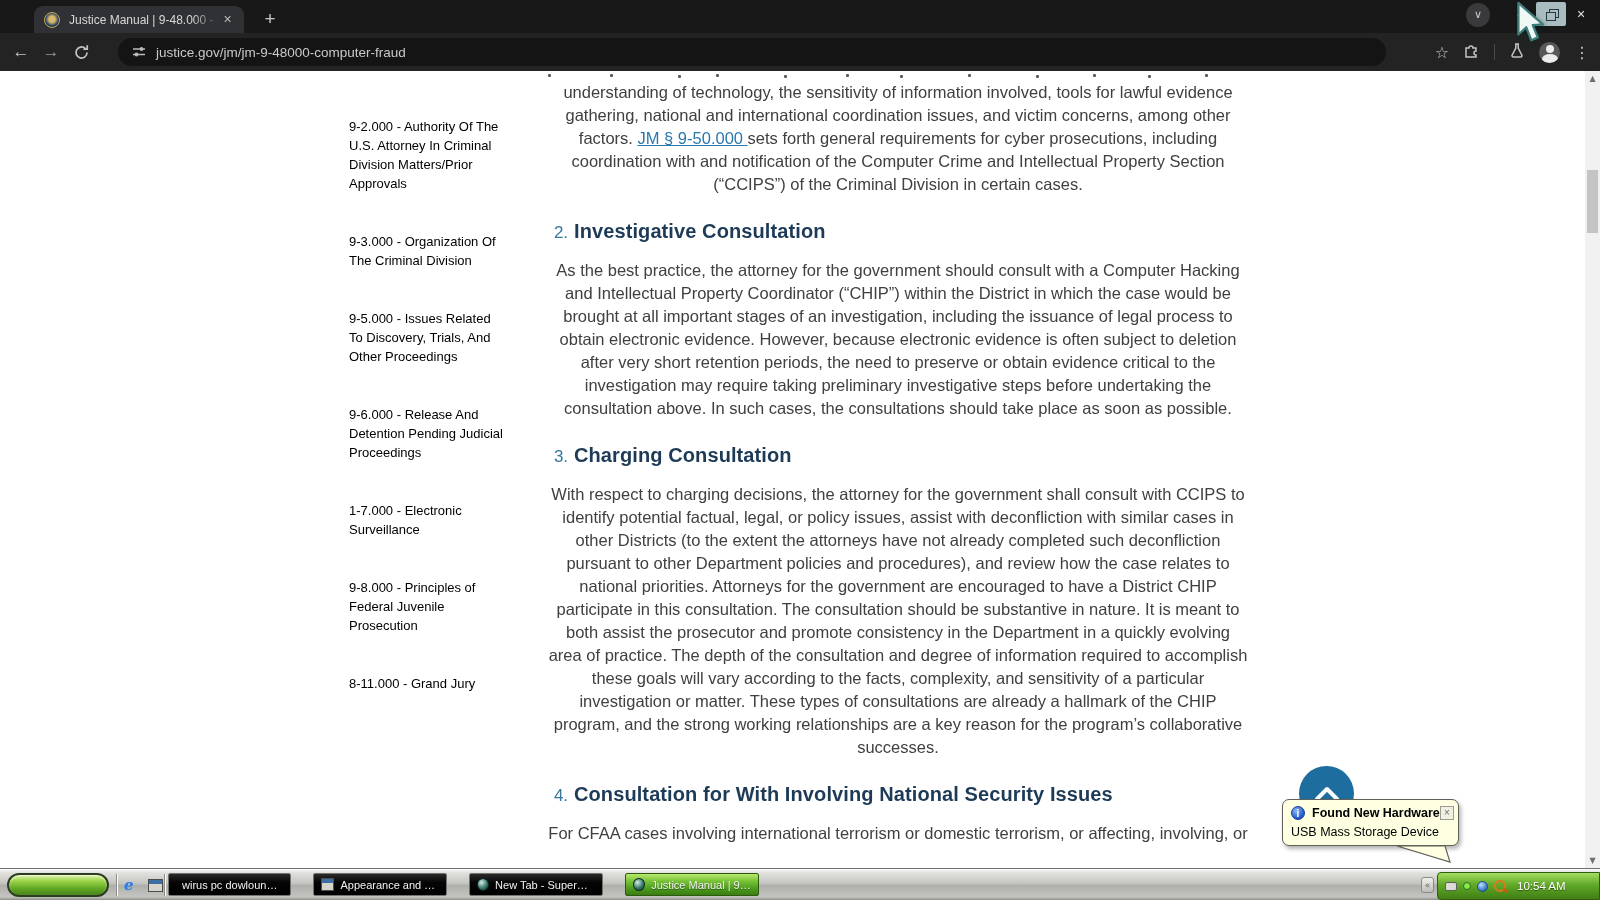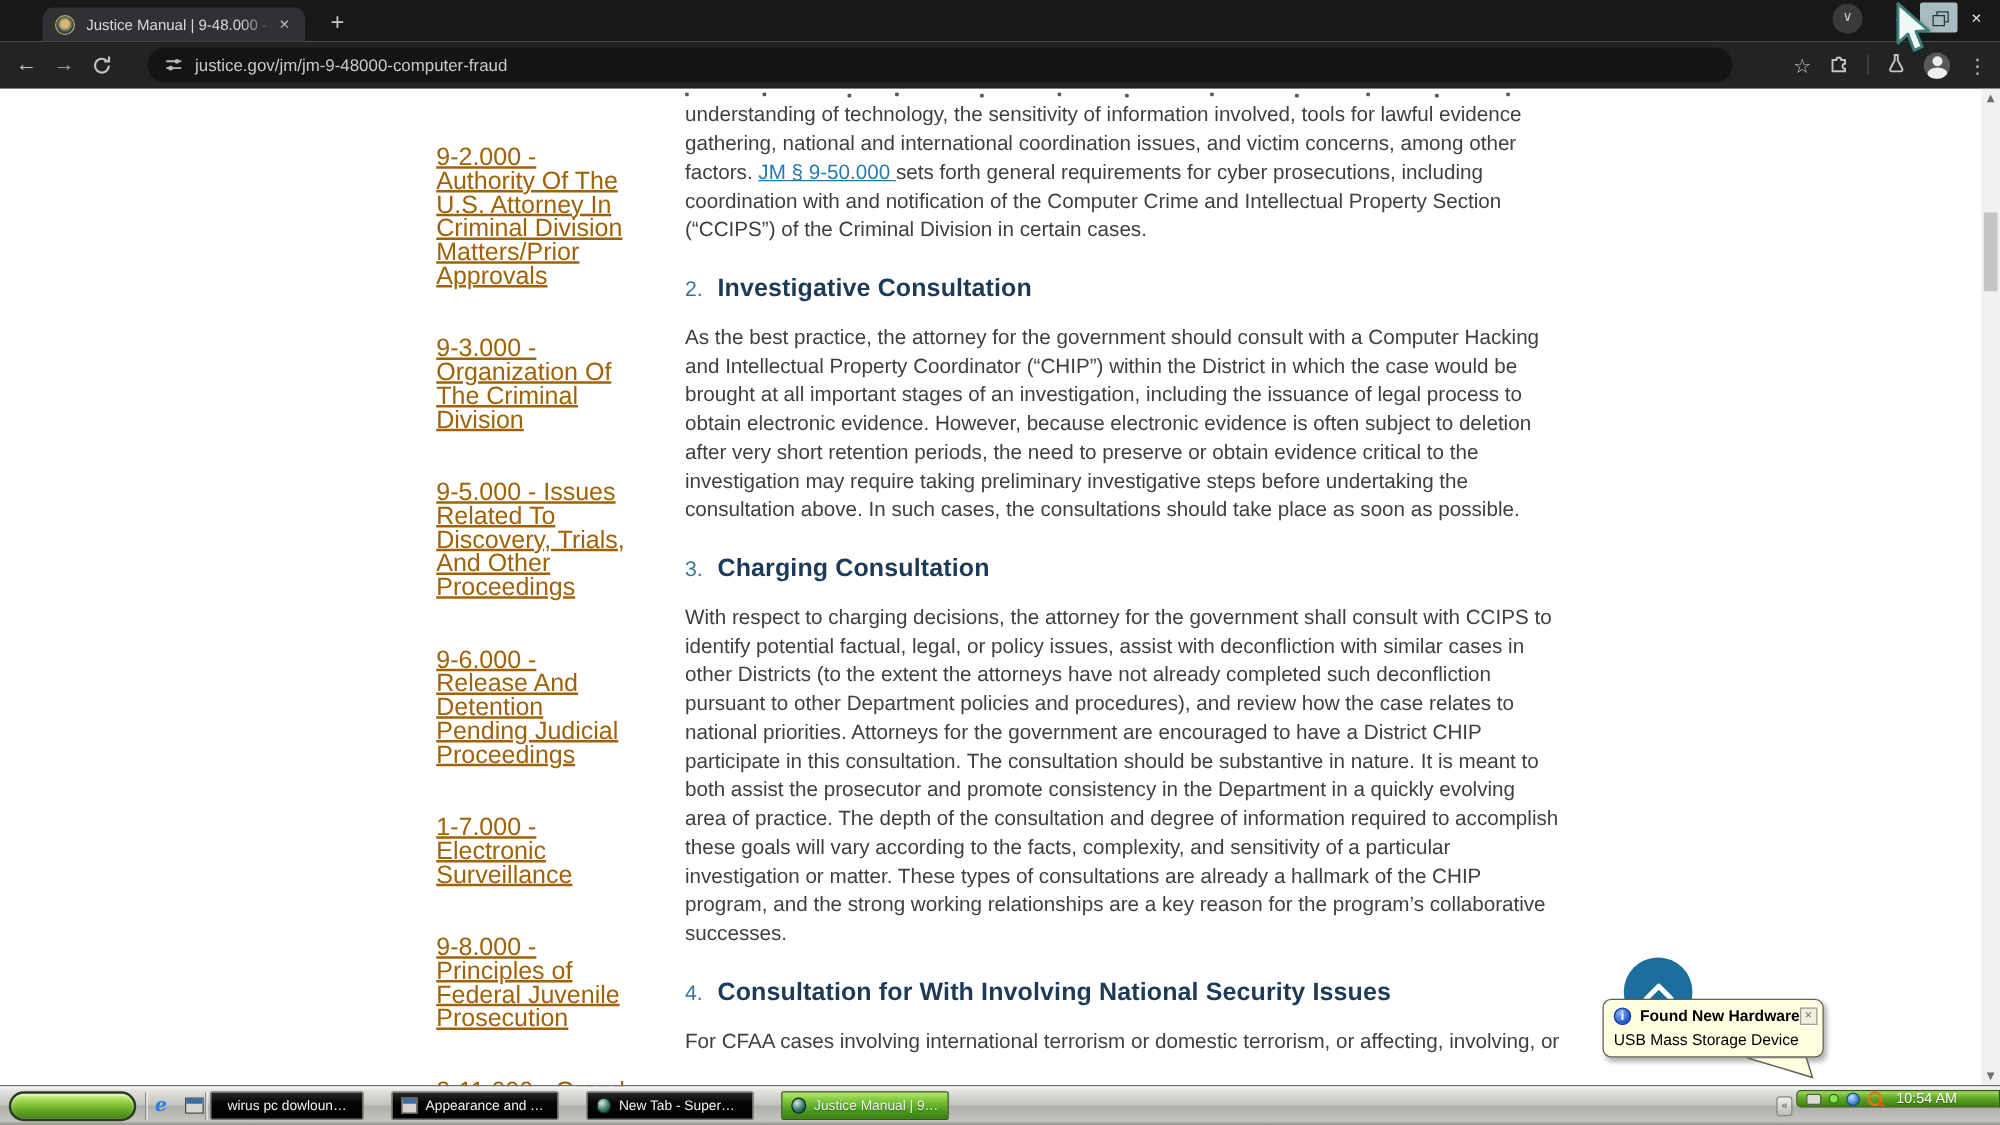--- a/index.html
+++ b/index.html
@@ -42,23 +42,23 @@
   .tb-ic { color:#c4c4c4; font-size:16px; font-family:"DejaVu Sans", sans-serif; }
   .tb-divider { width:1px; height:16px; background:#4a4a4a; }
   .avatar-ic { width:21px; height:21px; border-radius:50%; background:#585858; position:relative; overflow:hidden; }
   .avatar-ic::before { content:""; position:absolute; left:6.5px; top:3.5px; width:8px; height:8px; border-radius:50%; background:#ededed; }
   .avatar-ic::after { content:""; position:absolute; left:2.5px; top:12.5px; width:16px; height:10px; border-radius:50%; background:#ededed; }
 
   
   .viewport { position:absolute; left:0; top:71px; width:1600px; height:829px; background:#fff; overflow:hidden; }
 
   .sidebar { position:absolute; left:349px; top:46px; width:158px; display:flex; flex-direction:column; gap:39px; }
-  .side-item { font-size:20px; line-height:19px; color:#a16207; cursor:pointer;text-decoration:underline; }
-
-  .main { position:absolute; left:548px; top:0; width:700px; color:#404040; }
+  .side-item { font-size:13px; line-height:19px; color:#000000; cursor:pointer; }
+
+  .main { position:absolute; left:548px; top:0; width:700px; color:#404040;text-align:center; }
   .clip-strip { position:relative; height:9px; overflow:hidden; margin-top:1px; }
   .clip-strip i { position:absolute; top:2px; left:0; width:3px; height:3px; background:#5c5c5c; border-radius:1px;
     box-shadow: 62px 0 #5c5c5c, 130px 1px #5c5c5c, 168px 0 #5c5c5c, 236px 1px #5c5c5c, 298px 0 #5c5c5c,
                 352px 1px #5c5c5c, 420px 0 #5c5c5c, 488px 1px #5c5c5c, 545px 0 #5c5c5c, 600px 1px #5c5c5c, 657px 0 #5c5c5c; }
   .main p { font-size:16.5px; line-height:23px; margin:0 0 24px; }
   .jm-link { color:#2878ae; text-decoration:underline; cursor:pointer; }
   .sec-head { display:flex; align-items:baseline; margin:0 0 16px; }
   .sec-num { flex:0 0 26px; font-size:17px; font-weight:400; color:#35769c; }
   .sec-title { font-size:20px; font-weight:700; color:#1d3a57; letter-spacing:.1px; }
 
@@ -106,21 +106,21 @@
   .tasks { position:absolute; left:168px; top:4px; display:flex; gap:22px; }
   .task-btn { height:23px; border:1px solid #73736f; border-radius:2px; background:linear-gradient(#2a2a2a,#050505 40%,#000);
               color:#f2f2f2; font-size:11px; display:flex; align-items:center; gap:6px; padding:0 7px;
               white-space:nowrap; overflow:hidden; }
   .task-btn .t-label { overflow:hidden; text-overflow:ellipsis; }
   .task-btn.active { background:linear-gradient(#b8e96f 0%, #77c136 35%, #4c9b1d 70%, #3a7c12 100%);
                      border-color:#2c5b0e; text-shadow:0 1px 1px rgba(0,0,0,.45); }
   .tray-collapse { position:absolute; left:1421px; top:8px; width:13px; height:16px; border-radius:3px;
                    background:linear-gradient(#efefec,#bdbdb9); border:1px solid #8a8a86; color:#5c5c58;
                    font-size:9px; line-height:14px; text-align:center; font-family:"DejaVu Sans",sans-serif; }
-  .tray { position:absolute; left:1437px; top:3px; width:163px; height:14px; border-radius:4px 0 0 4px;
+  .tray { position:absolute; left:1437px; top:3px; width:163px; height:28px; border-radius:4px 0 0 4px;
           background:linear-gradient(#a5dd62 0%, #61a928 45%, #417e14 100%); border:1px solid #2e5e0d;
           display:flex; align-items:center; padding-left:7px; gap:6px; }
   .usb-ic { width:12px; height:9px; background:#dcdcd6; border:1px solid #5e5e5a; border-radius:2px; }
   .dot-ic { width:8px; height:8px; border-radius:50%; background:#8ae84f; border:1px solid #2e6d10; }
   .disc-ic { width:11px; height:11px; border-radius:50%; background:radial-gradient(circle at 35% 30%, #bfe0ff, #2c6fbd 75%); border:1px solid #1c4d8c; }
   .mag-ic { position:relative; width:13px; height:13px; }
   .mag-ic::before { content:""; position:absolute; left:0; top:0; width:8px; height:8px; border:2.5px solid #e2761b; border-radius:50%; }
   .mag-ic::after { content:""; position:absolute; left:9px; top:9px; width:5px; height:2.5px; background:#c45f10; transform:rotate(45deg); }
   .tray-clock { color:#fff; font-size:11.5px; margin-left:4px; text-shadow:0 1px 1px rgba(0,0,0,.5); }
 

